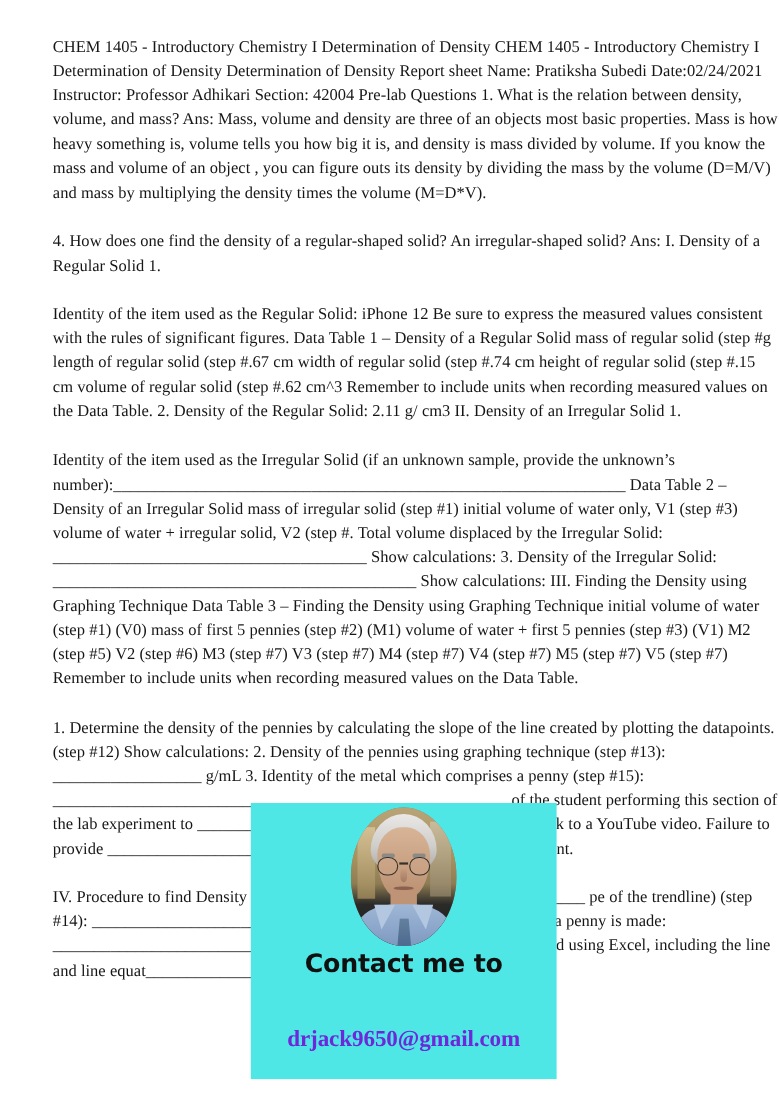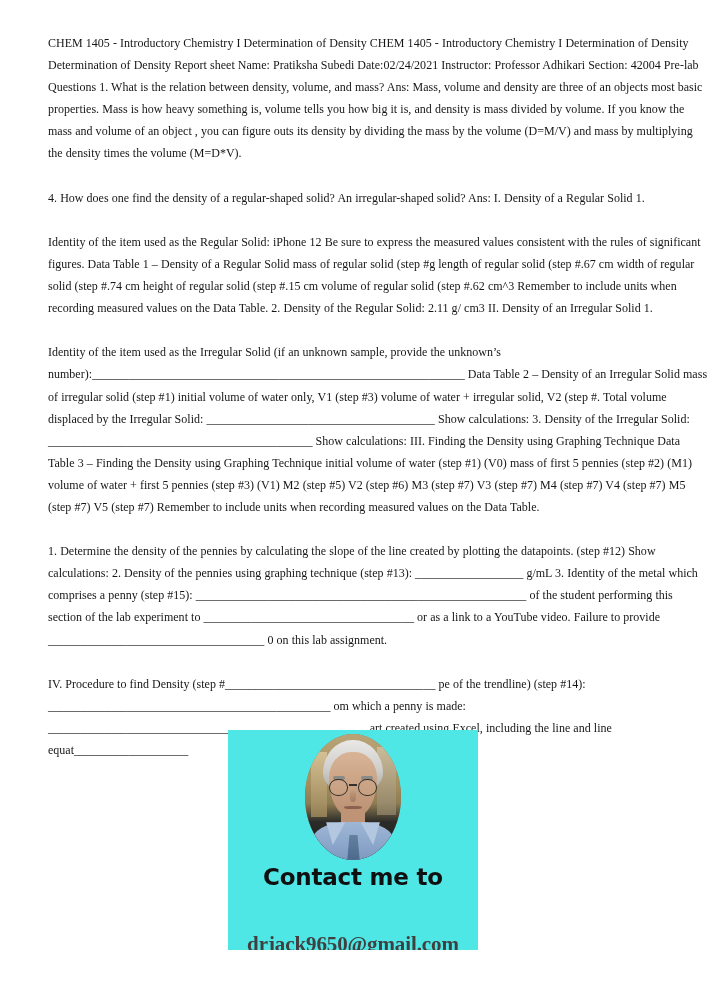--- a/index.html
+++ b/index.html
@@ -26,43 +26,44 @@
   }
 
   #doc-body {
     position: absolute;
     left: 48px;
     top: 32px;
     width: 660px;
   }
 
   .para {
-    font-size: 12px;
+    font-size: 15px;
     line-height: 22.1px;
     color: #161616;
     text-align: left;
     margin: 0;
     white-space: normal;
     word-spacing: 0.1px;
     letter-spacing: 0.01px;
   }
   .para + .para {
     margin-top: 22.1px;
   }
 
   
   #promo-overlay {
     position: absolute;
     left: 228px;
     top: 730px;
     width: 250px;
-    height: 220px;
+    height: 251px;
     background: #4FE6E6;
     overflow: hidden;
     z-index: 50;
+    padding-left: 28px;
   }
 
   #promo-portrait {
     position: absolute;
     left: 50%;
     transform: translateX(-50%);
     top: 4px;
     width: 96px;
     height: 126px;
     border-radius: 50% / 50%;
@@ -160,21 +161,21 @@
   #promo-line2 { top: 166px; }
 
   #promo-email {
     position: absolute;
     left: 0; right: 0;
     top: 202px;
     text-align: center;
     font-family: "Liberation Serif", "DejaVu Serif", serif;
     font-weight: bold;
     font-size: 21px;
-    color: #404040;
+    color: #6d28d9;
     letter-spacing: -0.1px;
   }
 </style>
 </head>
 <body>
 
 <div id="page">
 
   <div id="doc-body">
     <p class="para">CHEM 1405 - Introductory Chemistry I Determination of Density CHEM 1405 - Introductory Chemistry I Determination of Density Determination of Density Report sheet Name: Pratiksha Subedi Date:02/24/2021 Instructor: Professor Adhikari Section: 42004 Pre-lab Questions 1. What is the relation between density, volume, and mass? Ans: Mass, volume and density are three of an objects most basic properties. Mass is how heavy something is, volume tells you how big it is, and density is mass divided by volume. If you know the mass and volume of an object , you can figure outs its density by dividing the mass by the volume (D=M/V) and mass by multiplying the density times the volume (M=D*V).</p>

